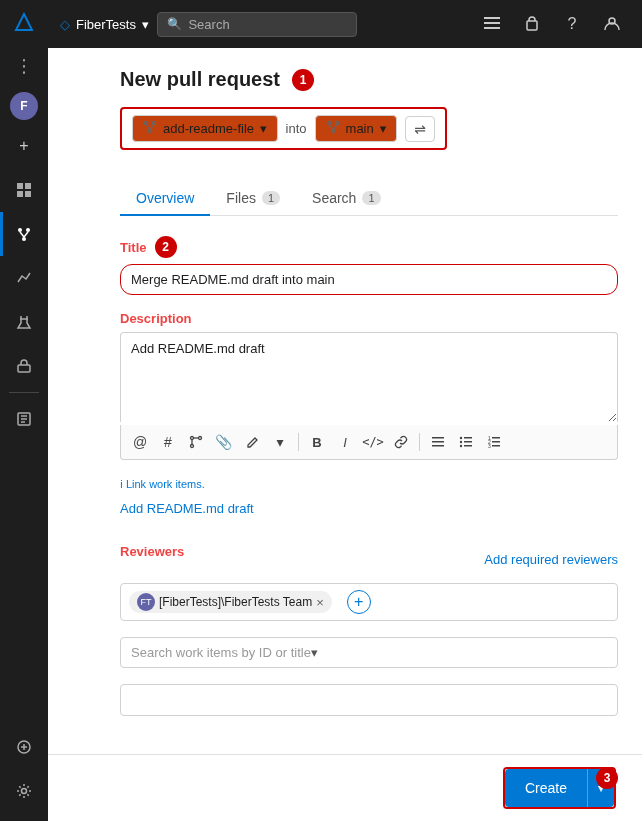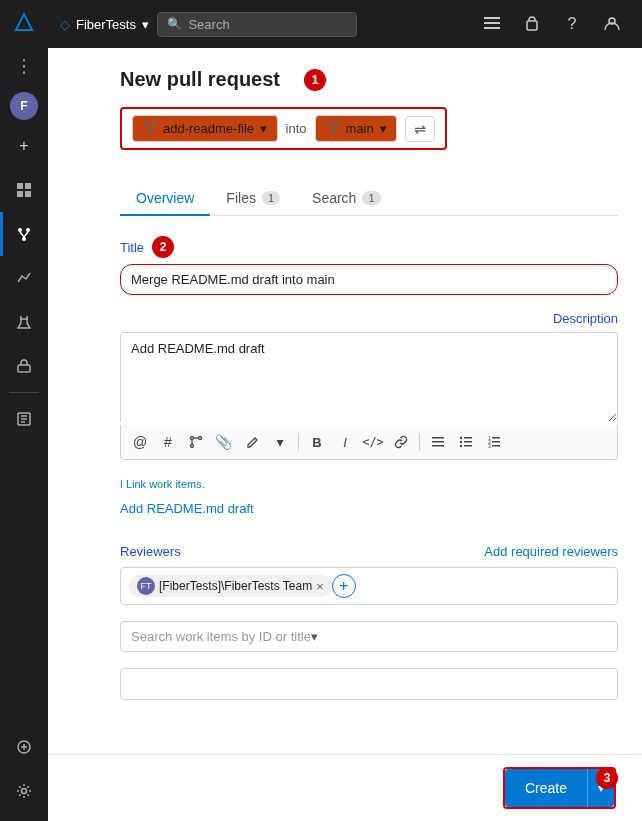--- a/index.html
+++ b/index.html
@@ -102,21 +102,21 @@
       padding: 20px 24px;
     }
 
     .page-title {
       font-size: 20px;
       font-weight: 600;
       color: #1e1e1e;
       margin-bottom: 16px;
       display: flex;
       align-items: center;
-      gap: 24px;
+      gap: 12px;
     }
 
     
     .branch-selector {
       display: flex;
       align-items: center;
       gap: 8px;
       margin-bottom: 16px;
       border: 2px solid #c00;
       border-radius: 4px;
@@ -170,25 +170,24 @@
       border-radius: 10px;
       padding: 1px 6px;
       font-size: 11px;
       color: #555;
     }
 
     
     .form-section { margin-bottom: 16px; }
     .form-label {
       font-size: 13px;
-      font-weight: 400;
-      color: #1d4ed8;
+      font-weight: 700;
+      color: #ef4444;
       margin-bottom: 6px;
       display: block;
-      text-align: right;
     }
     .form-input {
       width: 100%;
       border: 1px solid #c00;
       border-radius: 12px;
       padding: 7px 10px;
       font-size: 13px;
       color: #1e1e1e;
       outline: none;
     }
@@ -258,21 +257,21 @@
     }
     .add-reviewers-link {
       color: #0078d4;
       text-decoration: none;
       font-size: 13px;
       cursor: pointer;
     }
     .reviewer-tags {
       display: flex;
       flex-wrap: wrap;
-      gap: 0;
+      gap: 15px;
       border: 1px solid #d0d0d0;
       border-radius: 4px;
       padding: 6px 8px;
       min-height: 36px;
       align-items: center;
     }
     .reviewer-tag {
       display: flex;
       align-items: center;
       gap: 4px;
@@ -626,21 +625,21 @@
       <a style="color:#0078d4; text-decoration:none;">Link work items.</a>
     </div>
   </div>
 
   <div style="margin: 10px 0 14px;">
     <a class="mention-link">Add README.md draft</a>
   </div>
 
   <div class="form-section">
     <div class="section-header">
-      <label class="form-label" style="margin-bottom:0;">Reviewers</label>
+      <label class="form-label" style="margin-bottom:16px;">Reviewers</label>
       <a class="add-reviewers-link">Add required reviewers</a>
     </div>
     <div class="reviewer-tags">
       <div class="reviewer-tag">
         <div class="reviewer-tag-avatar">FT</div>
         <span>[FiberTests]\FiberTests Team</span>
         <span class="reviewer-tag-remove">×</span>
       </div>
       <button class="reviewer-add-btn">+</button>
     </div>

